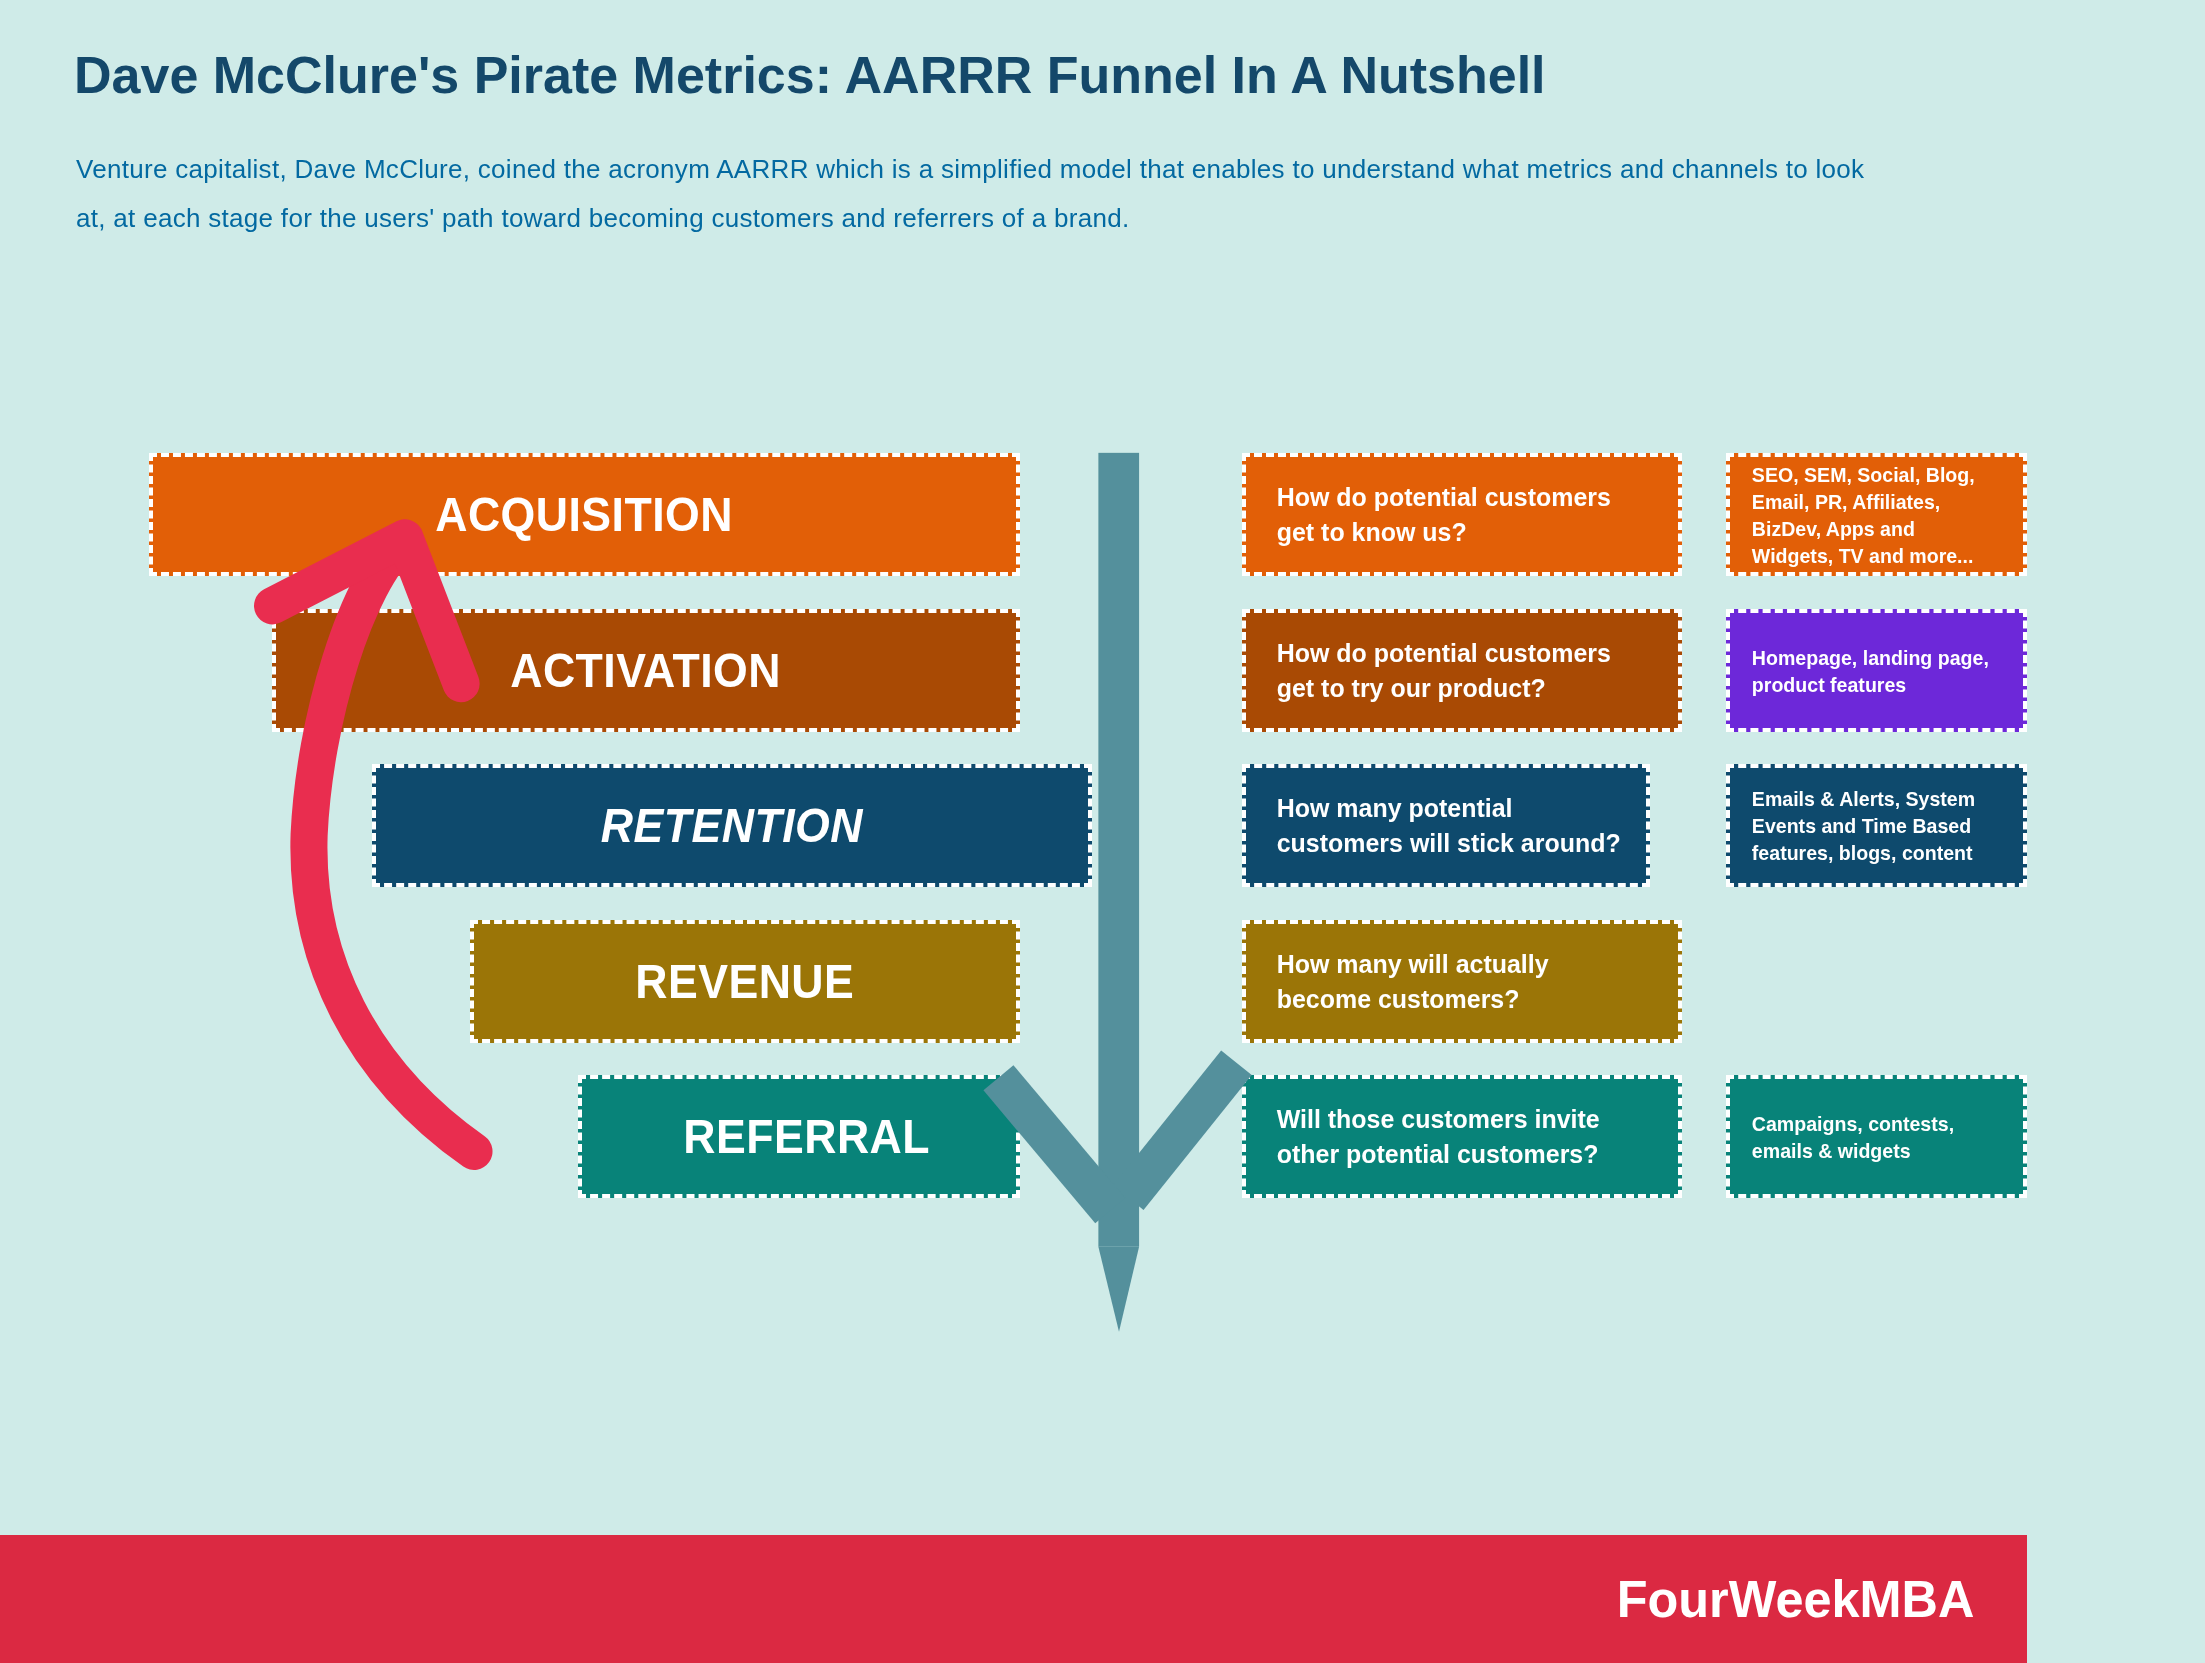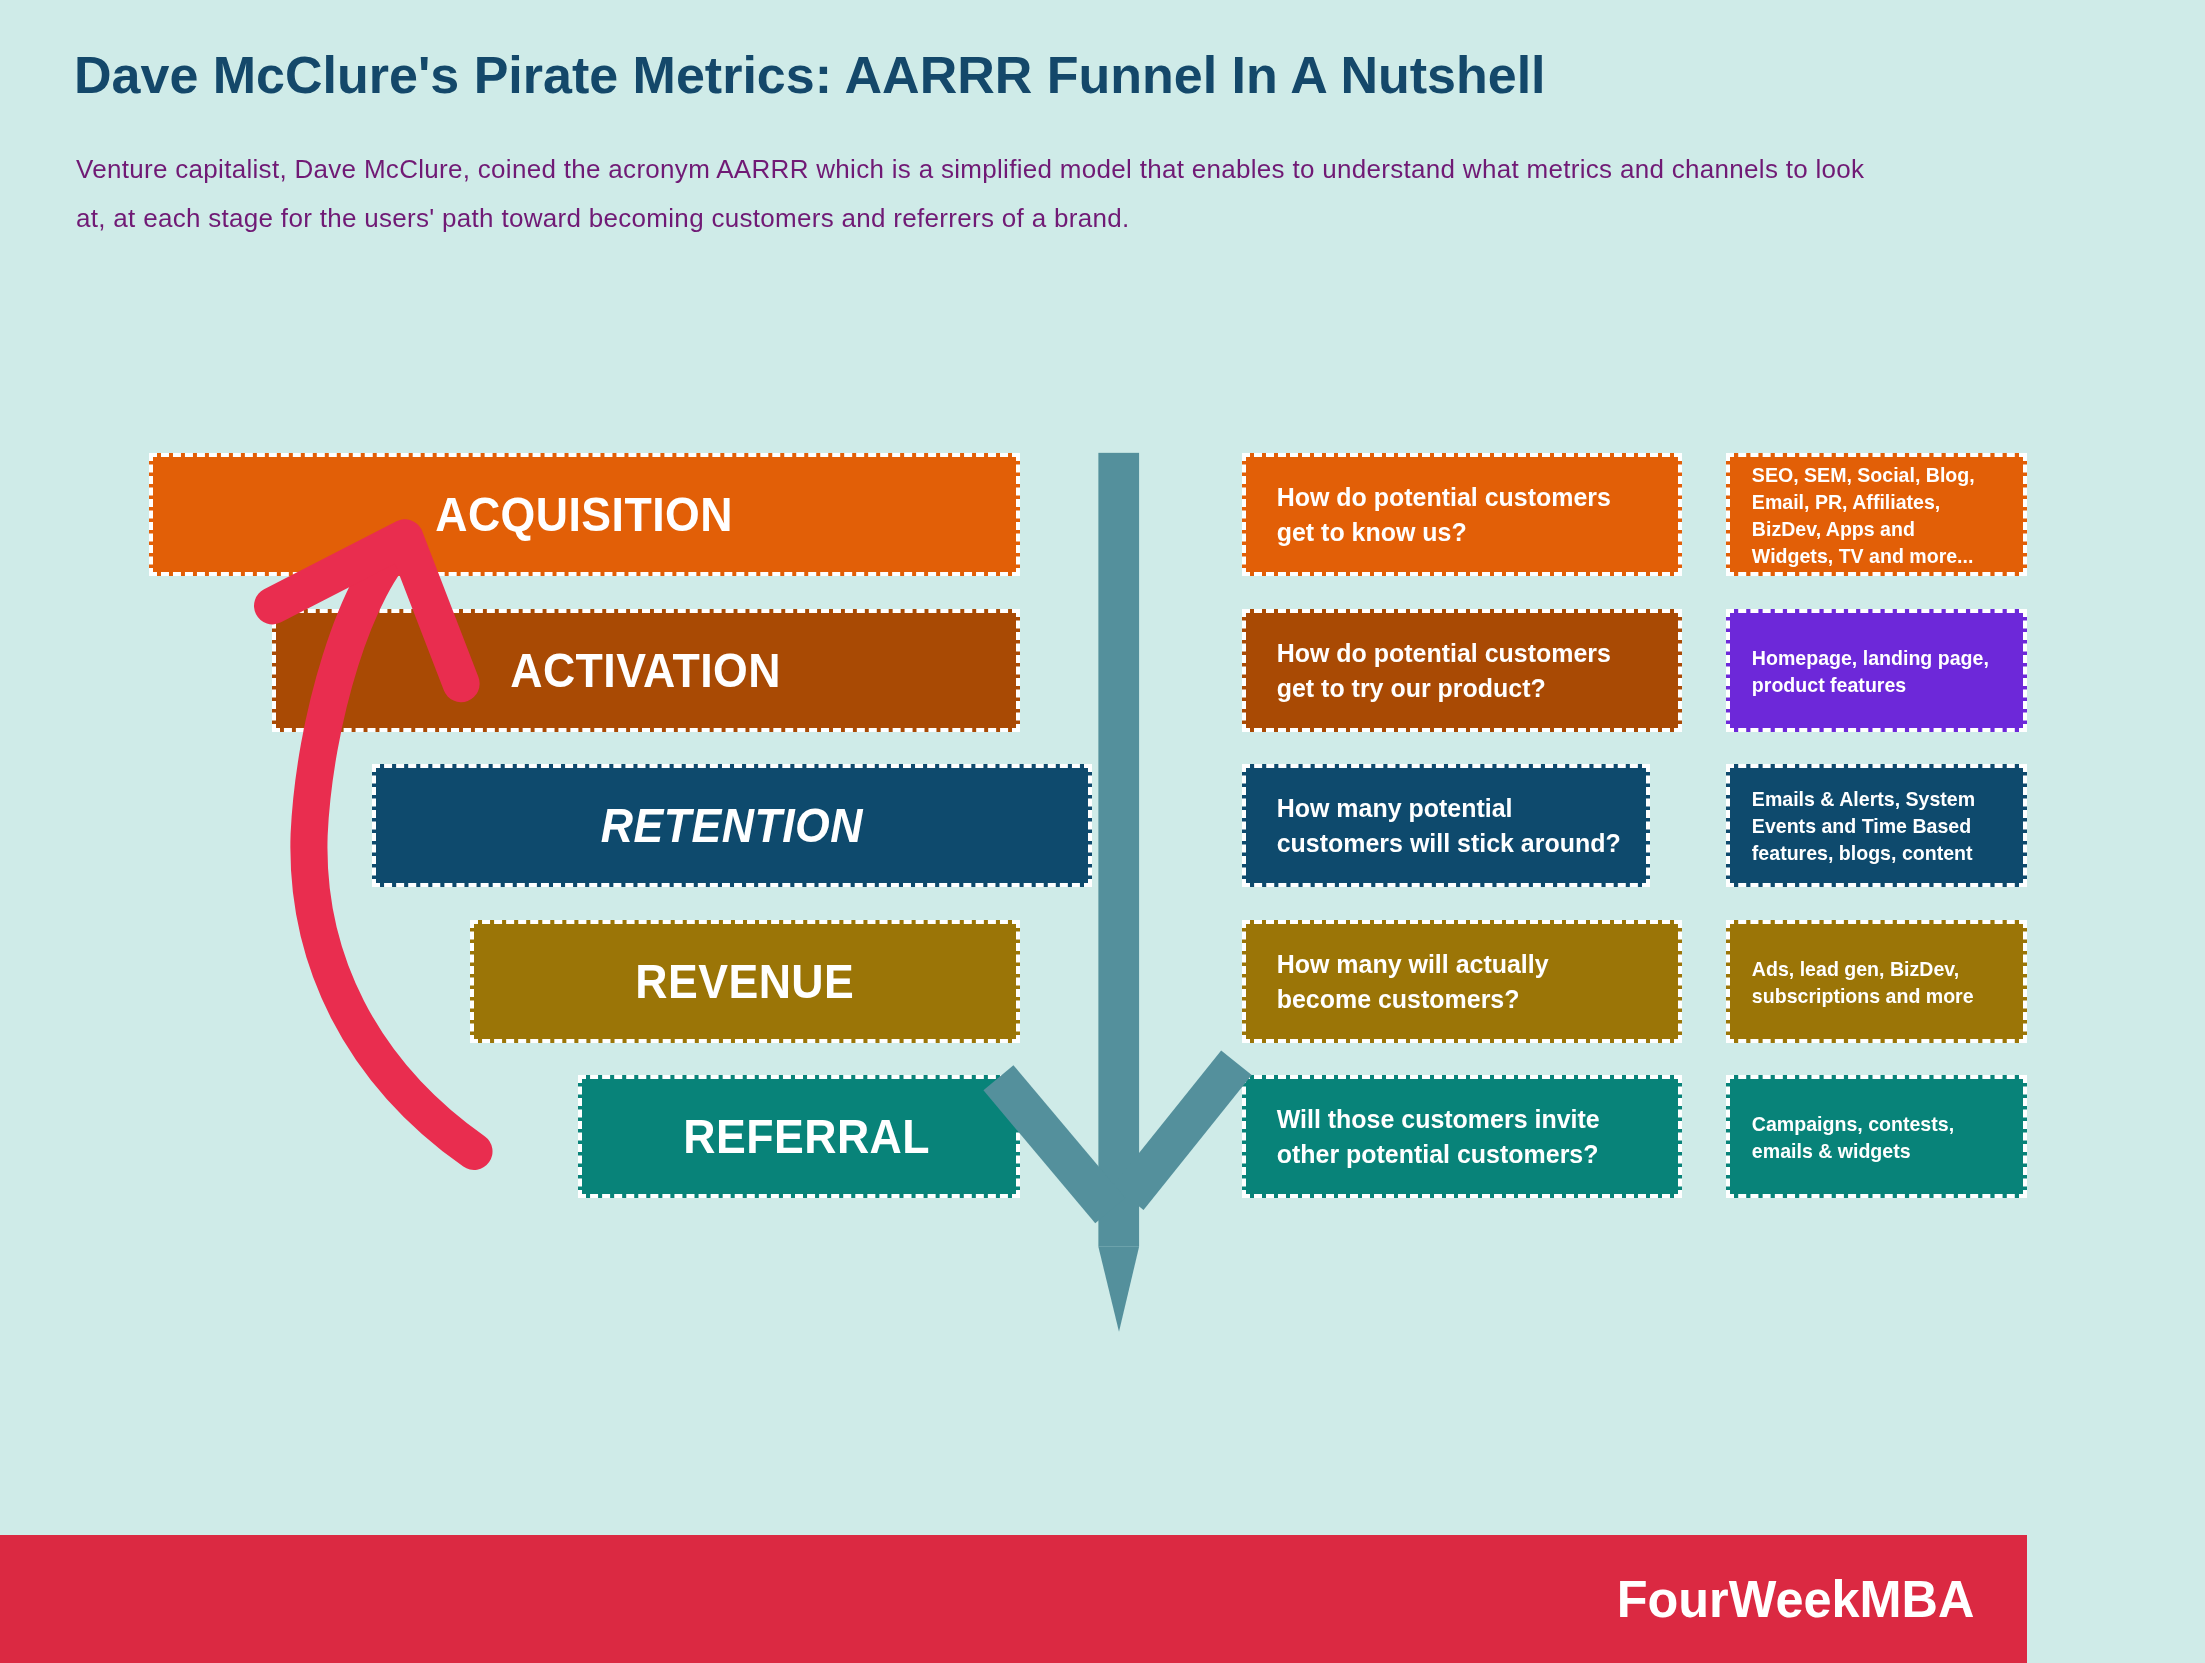--- a/index.html
+++ b/index.html
@@ -50,21 +50,21 @@
     white-space:nowrap;
   }
 </style>
 </head>
 <body>
 
 <div class="canvas" style="background-color: rgb(207, 235, 232);">
 
   <h1 class="page-title" style="color: rgb(20, 72, 106);">Dave McClure's Pirate Metrics: AARRR Funnel In A Nutshell</h1>
 
-  <p class="page-subtitle" style="color: #701a75;">Venture capitalist, Dave McClure, coined the acronym AARRR which is a simplified model that enables to understand what metrics and channels to look
+  <p class="page-subtitle" style="color: #0369a1;">Venture capitalist, Dave McClure, coined the acronym AARRR which is a simplified model that enables to understand what metrics and channels to look
 at, at each stage for the users' path toward becoming customers and referrers of a brand.</p>
 
   <div class="box stage-box" style="left: 149px; top: 453px; width: 871px; background-color: rgb(226, 95, 7);">
     <span class="stage-label">ACQUISITION</span>
   </div>
   <div class="box" style="left: 1242px; top: 453px; width: 440px; background-color: rgb(226, 95, 7);">
     <span class="q-text">How do potential customers
 get to know us?</span>
   </div>
   <div class="box" style="left: 1726px; top: 453px; width: 301px; background-color: rgb(226, 95, 7);">
@@ -99,24 +99,20 @@
 features, blogs, content</span>
   </div>
 
   <div class="box stage-box" style="left: 470px; top: 920px; width: 550px; background-color: rgb(155, 117, 7);">
     <span class="stage-label">REVENUE</span>
   </div>
   <div class="box" style="left: 1242px; top: 920px; width: 440px; background-color: rgb(155, 117, 7);">
     <span class="q-text">How many will actually
 become customers?</span>
   </div>
-  <div class="box" style="left: 1726px; top: 920px; width: 301px; background-color: rgb(155, 117, 7);">
-    <span class="c-text">Ads, lead gen, BizDev,
-subscriptions and more</span>
-  </div>
 
   <div class="box stage-box" style="left: 578px; top: 1075px; width: 442px; background-color: rgb(8, 131, 121); padding-left: 16px;">
     <span class="stage-label">REFERRAL</span>
   </div>
   <div class="box" style="left: 1242px; top: 1075px; width: 440px; background-color: rgb(8, 131, 121);">
     <span class="q-text">Will those customers invite
 other potential customers?</span>
   </div>
   <div class="box" style="left: 1726px; top: 1075px; width: 301px; background-color: rgb(8, 131, 121);">
     <span class="c-text">Campaigns, contests,

